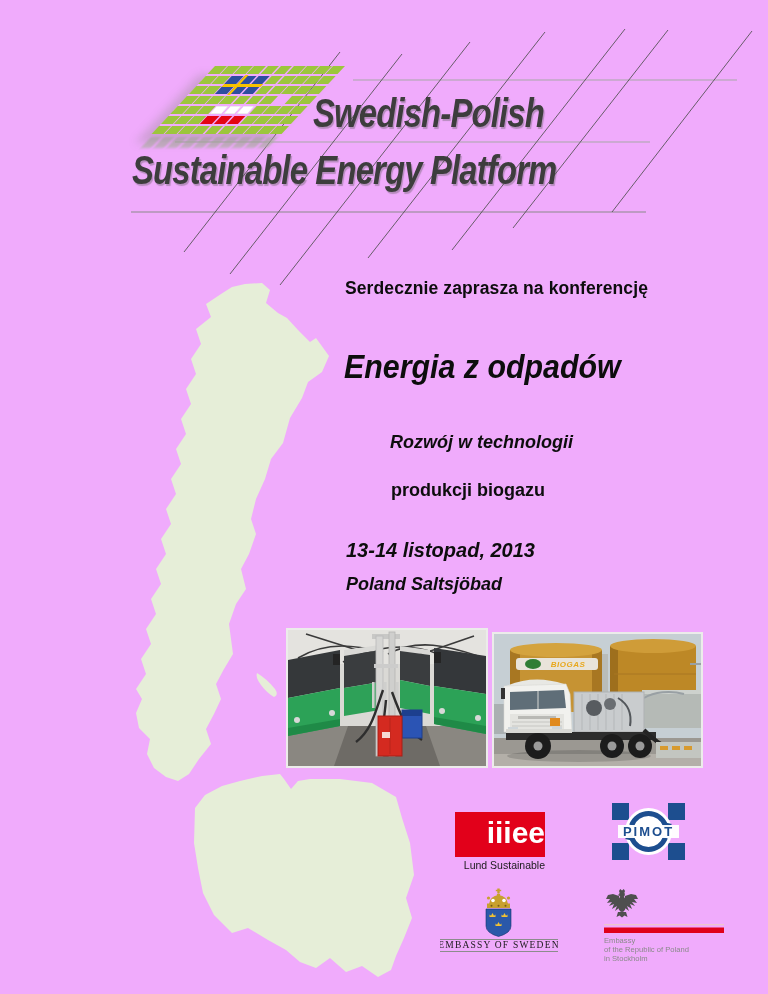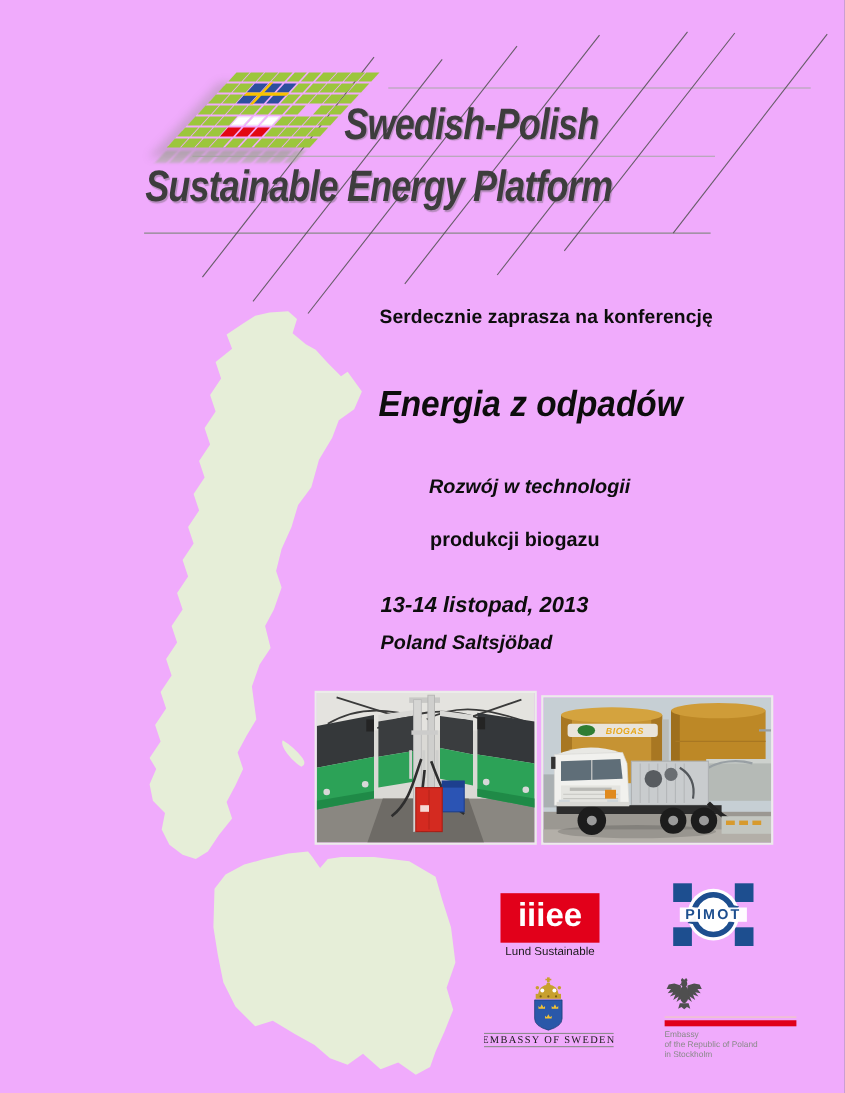--- a/index.html
+++ b/index.html
@@ -41,21 +41,21 @@
   .dates{left:346px;top:539px;font-size:20px;font-weight:bold;font-style:italic;color:#0d0d0d;}
   .venue{left:346px;top:574px;font-size:18px;font-weight:bold;font-style:italic;color:#0d0d0d;}
   .abs-text{position:absolute;white-space:nowrap;}
 
   
   .photo{position:absolute;border:2px solid #ececea;}
   .photo1{left:286px;top:628px;}
   .photo2{left:492px;top:632px;}
 
   
-  .iiiee{position:absolute;left:455px;top:812px;width:90px;text-align:center;}
+  .iiiee{position:absolute;left:455px;top:812px;width:90px;text-align:right;}
   .iiiee-box{width:90px;height:45px;background:#e2001a;color:#fff;font-weight:bold;font-size:30px;
              line-height:42px;letter-spacing:0;}
   .iiiee-cap{margin-top:2px;font-size:10.5px;color:#1a1a1a;}
   .pimot{left:606px;top:800px;}
   .se-emb{left:440px;top:888px;}
   .pl-emb{left:604px;top:888px;}
 </style>
 </head>
 <body>
 

